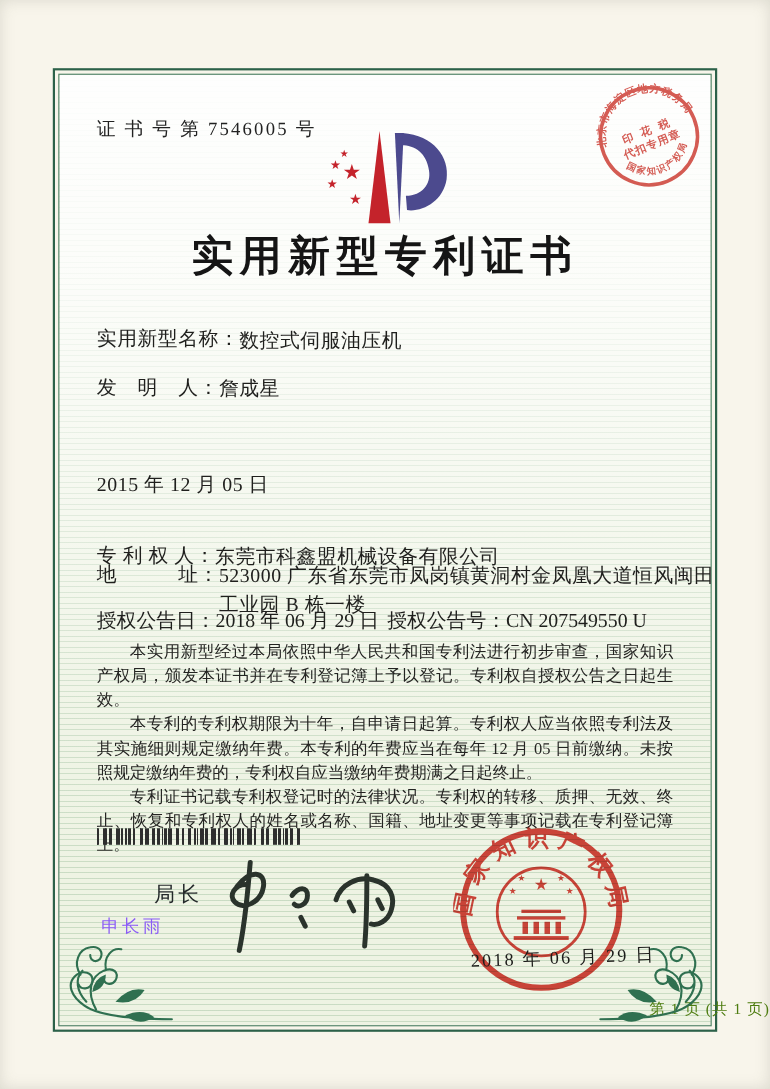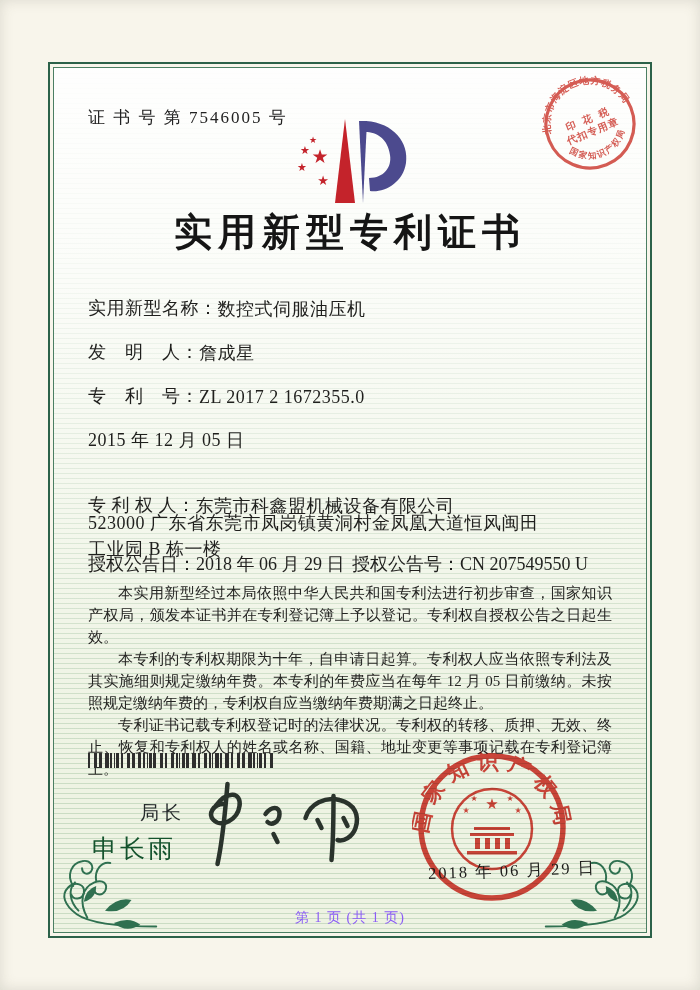--- a/index.html
+++ b/index.html
@@ -46,35 +46,35 @@
     color:#242422; text-align:justify; }
   .paras p { text-indent:2em; margin:0; }
 
   .barcode { left:88px; top:753px; width:186px; height:15px;
     background-image:
       repeating-linear-gradient(90deg,#2e2e2e 0 2px,rgba(0,0,0,0) 2px 6px,#2e2e2e 6px 9px,rgba(0,0,0,0) 9px 11px),
       repeating-linear-gradient(90deg,#2e2e2e 0 1px,rgba(0,0,0,0) 1px 7px,#2e2e2e 7px 8px,rgba(0,0,0,0) 8px 13px);
   }
 
   .sig-title { left:92px; top:800px; font-size:19px; letter-spacing:3px; color:#23282a;margin-left:48px; }
-  .sig-name  { left:92px; top:832px; font-size:25px; letter-spacing:3px; color:#14532d; }
+  .sig-name  { left:92px; top:832px; font-size:16px; letter-spacing:3px; color:#8b5cf6; }
   .sig-svg   { left:185px; top:776px; width:195px; height:95px; }
 
   .seal-svg { left:412px; top:747px; width:160px; height:160px; mix-blend-mode:multiply; opacity:.92; }
   .seal-date { left:428px; top:860px; font-size:16.5px; letter-spacing:2px; color:#1c1c1a;
     transform:rotate(-2deg); z-index:6; }
 
   .stamp-svg { left:540px; top:74px; width:100px; height:100px; mix-blend-mode:multiply; opacity:.85; z-index:4; }
 
   .flourish { width:106px; height:92px; z-index:2; }
   .flourish-left  { left:52px; top:847px; }
   .flourish-right { left:544px; top:847px; transform:scaleX(-1); }
 
-  .footer { left:0; right:0; top:909px; text-align:center; font-size:14px;
-    letter-spacing:1px; color:#8b5cf6; }
+  .footer { left:0; right:0; top:909px; text-align:right; font-size:14px;
+    letter-spacing:1px; color:#4d7c0f; }
 
   .logo-svg { left:278px; top:114px; width:144px; height:94px; }
 
   svg text { font-family:"DejaVu Sans","Liberation Sans",sans-serif; }
   .seal-text { font-family:"DejaVu Serif","Liberation Serif",serif; }
 </style>
 </head>
 <body>
 
 <div class="page">
@@ -101,32 +101,29 @@
   <div class="abs title">实用新型专利证书</div>
 
   <div class="abs field" style="top:340px">
     <span class="flabel">发　明　人：</span>
     <span class="fvalue">詹成星</span>
   </div>
   <div class="abs field" style="top:296px">
     <span class="flabel">实用新型名称：</span>
     <span class="fvalue">数控式伺服油压机</span>
   </div>
-  <div class="abs field" style="top:384px">
-    <span class="flabel">专　利　号：</span>
-    <span class="fvalue">ZL 2017 2 1672355.0</span>
-  </div>
   <div class="abs field" style="top:427px">
     <span class="fvalue">2015 年 12 月 05 日</span>
   </div>
   <div class="abs field" style="top:493px">
     <span class="flabel">专 利 权 人：</span>
     <span class="fvalue">东莞市科鑫盟机械设备有限公司</span>
   </div>
   <div class="abs field" style="top:510px">
+    <span class="flabel">地　　　址：</span>
     <span class="fvalue">523000 广东省东莞市凤岗镇黄洞村金凤凰大道恒风闽田工业园 B 栋一楼</span>
   </div>
 
   <div class="abs grant-row">
     <span class="grant-date">
       <span>授权公告日：</span><span>2018 年 06 月 29 日</span>
     </span>
     <span class="grant-no">
       <span>授权公告号：</span><span>CN 207549550 U</span>
     </span>

